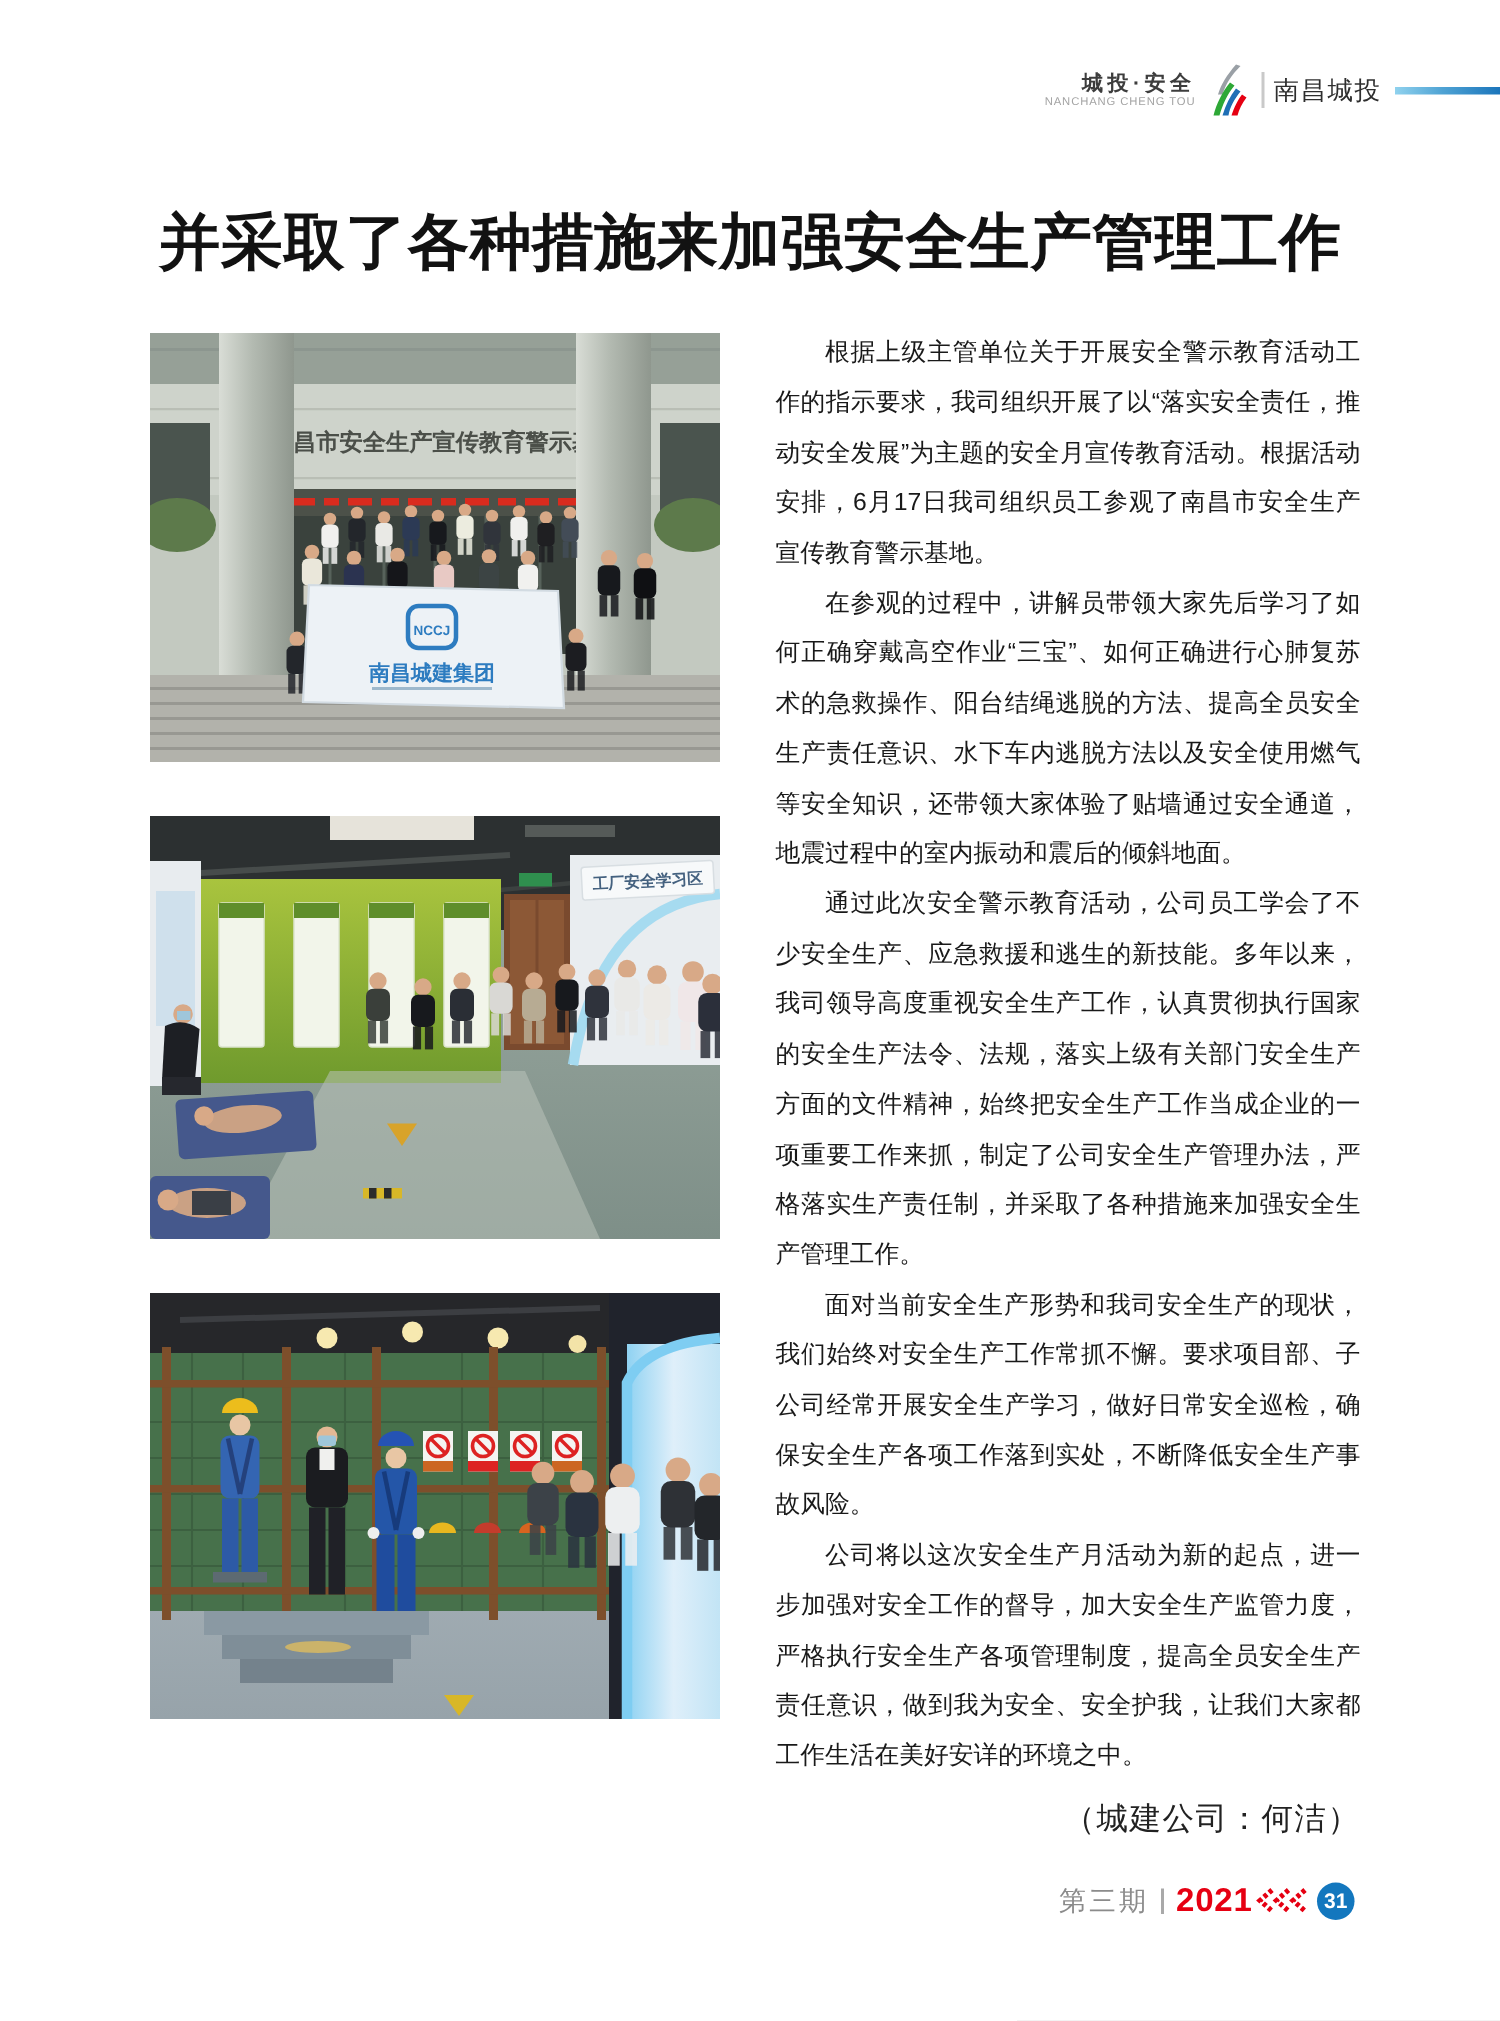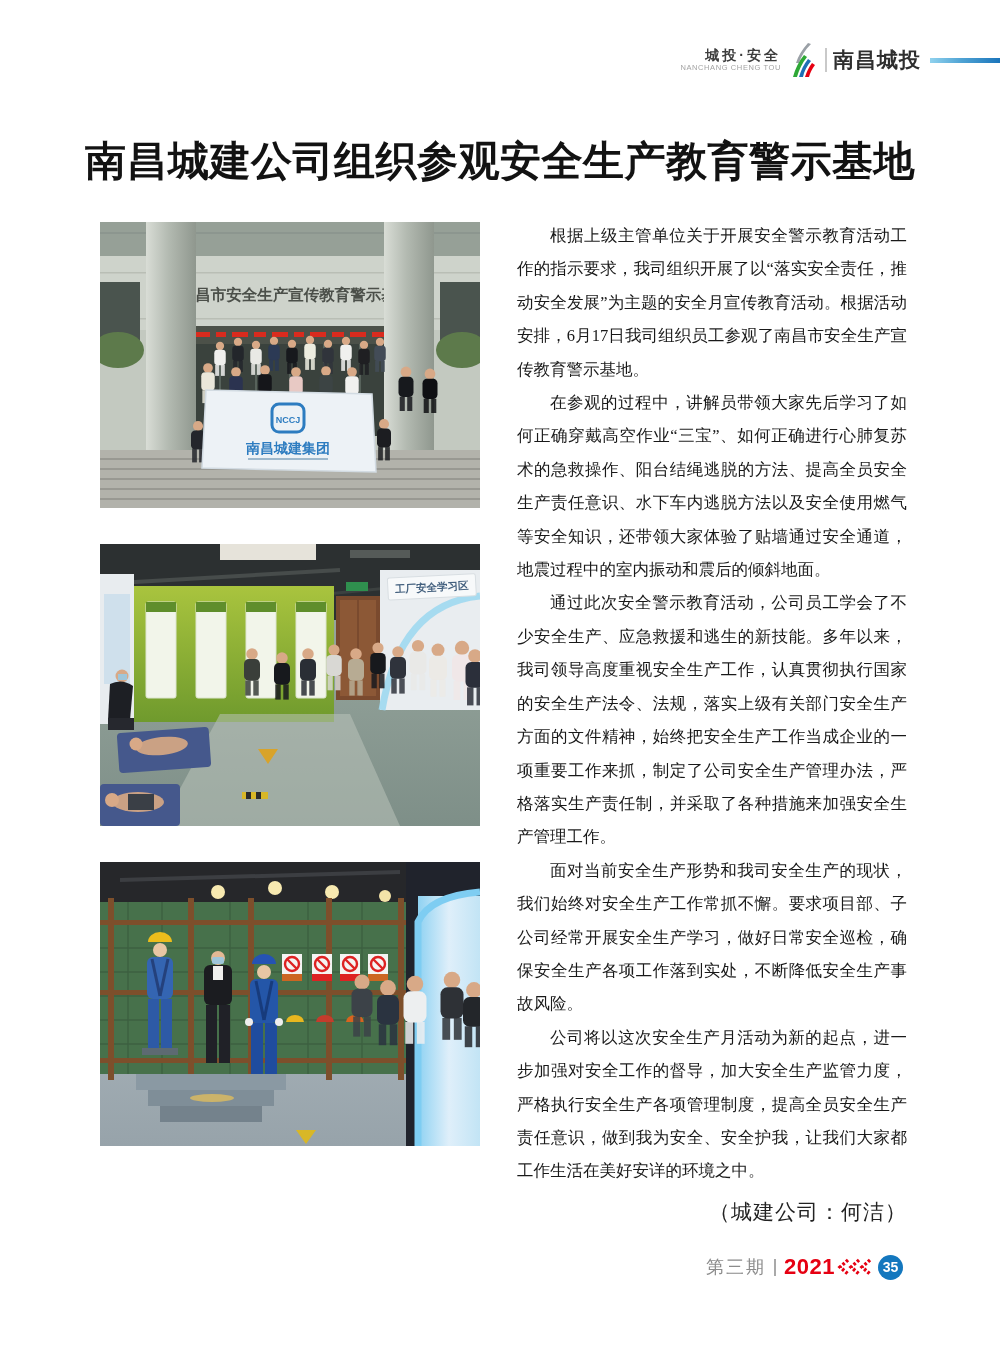--- a/index.html
+++ b/index.html
@@ -10,38 +10,38 @@
     font-family:"Liberation Sans", sans-serif; color:#1c1c1c;
   }
 
   
   .header { position:absolute; top:42px; right:0; display:flex; align-items:center; }
   .brand { text-align:center; margin-right:6px; }
   .brand-cn { font-size:14px; font-weight:bold; color:#3d3d3d; letter-spacing:3px; line-height:15px;text-align:right; }
   .brand-en { font-size:7.5px; color:#a3a3a3; letter-spacing:0.6px; line-height:9px; }
   .swoosh { margin:0 8px 0 2px; }
   .head-divider { width:2px; height:24px; background:#c9c9c9; margin-right:6px; }
-  .masthead { font-size:21px; font-weight:700; color:#2e2e2e; letter-spacing:1px; }
+  .masthead { font-size:17px; font-weight:400; color:#2e2e2e; letter-spacing:1px; }
   .head-line { width:70px; height:5px; margin-left:9px;
     background:linear-gradient(to right,#90d2ee,#4fa3d4 45%,#1b75bb); }
 
   
   .title { position:absolute; top:134px; left:0; width:100%; text-align:center;
     font-size:41px; font-weight:900; color:#121212; letter-spacing:0.5px;
     font-family:"Liberation Sans", sans-serif; }
 
   
   .photos { position:absolute; left:100px; top:222px; width:380px; }
   .photo { width:380px; display:block; }
   .photo + .photo { margin-top:36px; }
   .photo svg { display:block; }
 
   
   .text-col { position:absolute; left:517px; top:219px; width:390px; }
-  .para { font-family:Liberation Serif, serif; font-size:16.5px;
+  .para { font-family:Liberation Sans, sans-serif; font-size:16.5px;
     line-height:33.4px; text-align:justify; text-indent:2em; color:#191919; }
   .byline { font-family:"Liberation Serif","DejaVu Serif",serif; font-size:21px;
     color:#222; text-align:right; margin-top:10px; letter-spacing:1px; }
 
   
   .footer { position:absolute; top:1254px; right:97px; display:flex; align-items:center; }
   .footer-issue { font-size:18px; color:#8b8b8b; letter-spacing:2px; }
   .footer-divider { width:2px; height:17px; background:#a9a9a9; margin:0 8px; }
   .footer-year { font-size:22px; font-weight:900; color:#e60012; letter-spacing:0.5px; }
   .footer-chevrons { margin:0 5px 0 2px; display:block; }
@@ -63,21 +63,21 @@
       <path d="M19 1 C13 8 9 14 7 21 L10 21 C12 14 16 8 22 2 Z" fill="#9aa0a6"></path>
       <path d="M4 35 C6 27 10 19 15 13 L18 15 C13 21 10 28 8 35 Z" fill="#2ea836"></path>
       <path d="M10 35 C12 28 15 22 19 17 L22 19 C18 24 15 29 14 35 Z" fill="#1f6fb5"></path>
       <path d="M16 35 C18 29 20 25 23 21 L26 23 C23 27 21 31 20 35 Z" fill="#e60012"></path>
     </svg>
     <div class="head-divider"></div>
     <div class="masthead">南昌城投</div>
     <div class="head-line"></div>
   </div>
 
-  <h1 class="title">南昌城建公司组织参观安全生产教育警示基地</h1>
+  <h1 class="title">并采取了各种措施来加强安全生产管理工作</h1>
 
   <div class="photos">
 
     <div class="photo">
       <svg width="380" height="286" viewBox="0 0 380 286">
         <defs>
           <symbol id="person" overflow="visible">
             <circle cx="0" cy="0" r="3.6" fill="#d8a987"></circle>
             <rect x="-5" y="3.2" width="10" height="13.5" rx="3" fill="currentColor"></rect>
             <rect x="-4.2" y="16.5" width="3.4" height="9.5" fill="currentColor" opacity=".85"></rect>
@@ -410,16 +410,16 @@
     <span class="footer-issue">第三期</span>
     <span class="footer-divider"></span>
     <span class="footer-year">2021</span>
     <svg class="footer-chevrons" width="36" height="18" viewBox="0 0 36 18">
       <g fill="none" stroke="#e60012" stroke-width="3.4" stroke-dasharray="2.6 1.9">
         <polyline points="11,2 3,9 11,16"></polyline>
         <polyline points="22,2 14,9 22,16"></polyline>
         <polyline points="33,2 25,9 33,16"></polyline>
       </g>
     </svg>
-    <span class="page-badge">35</span>
+    <span class="page-badge">31</span>
   </div>
 
 </div>
 
 </body></html>

